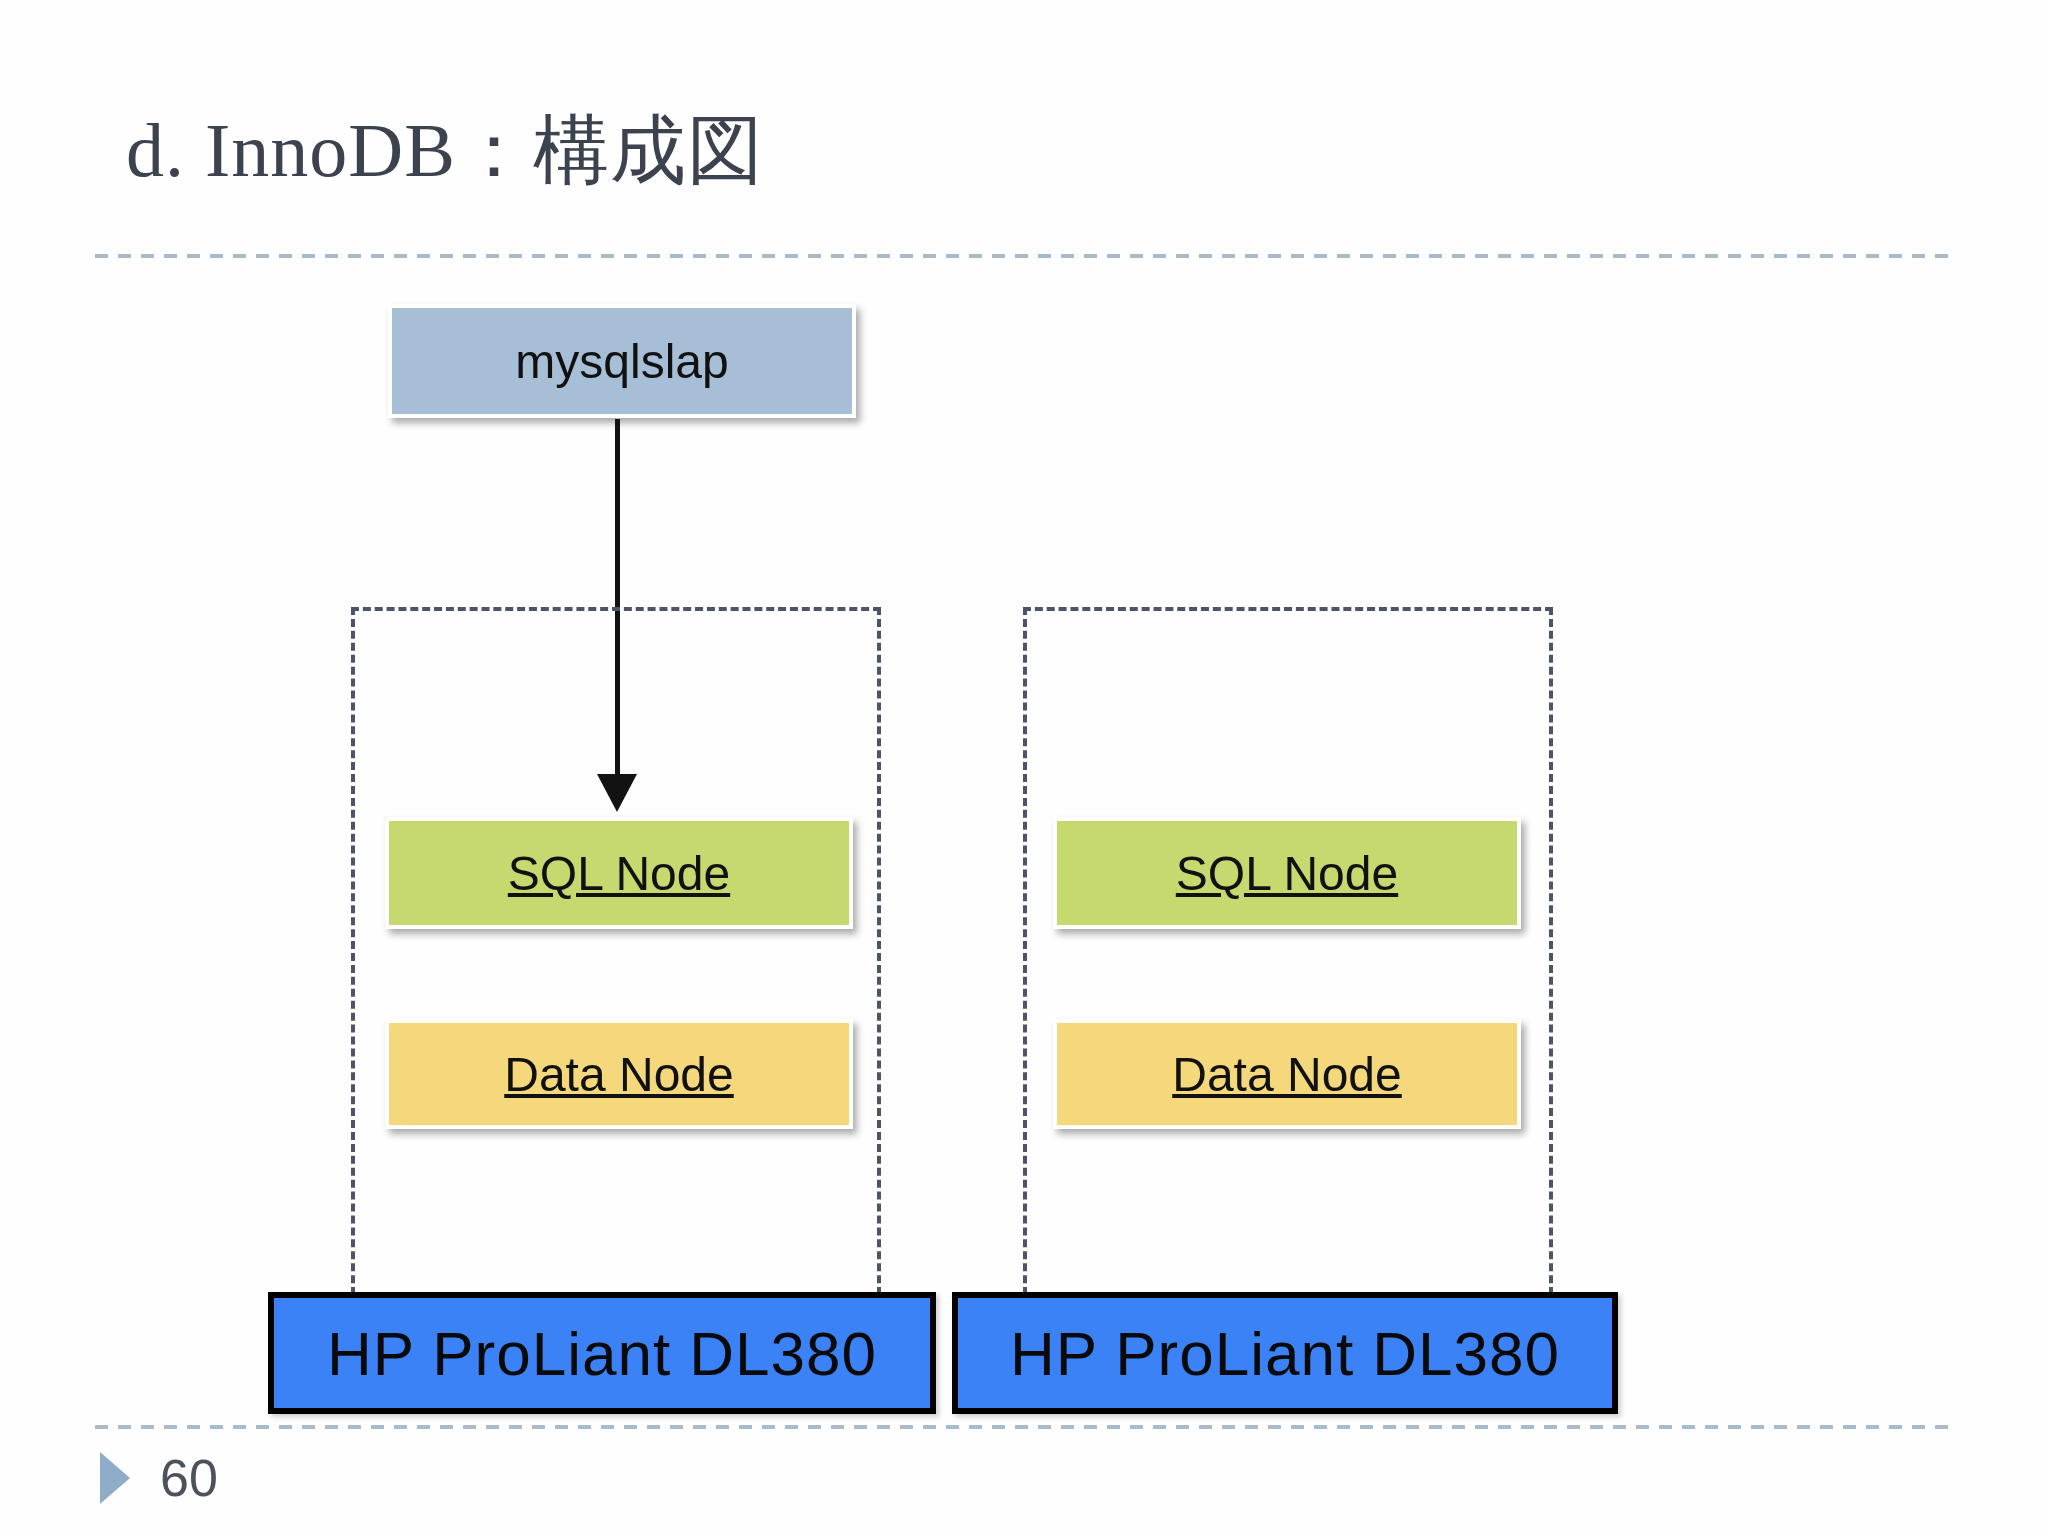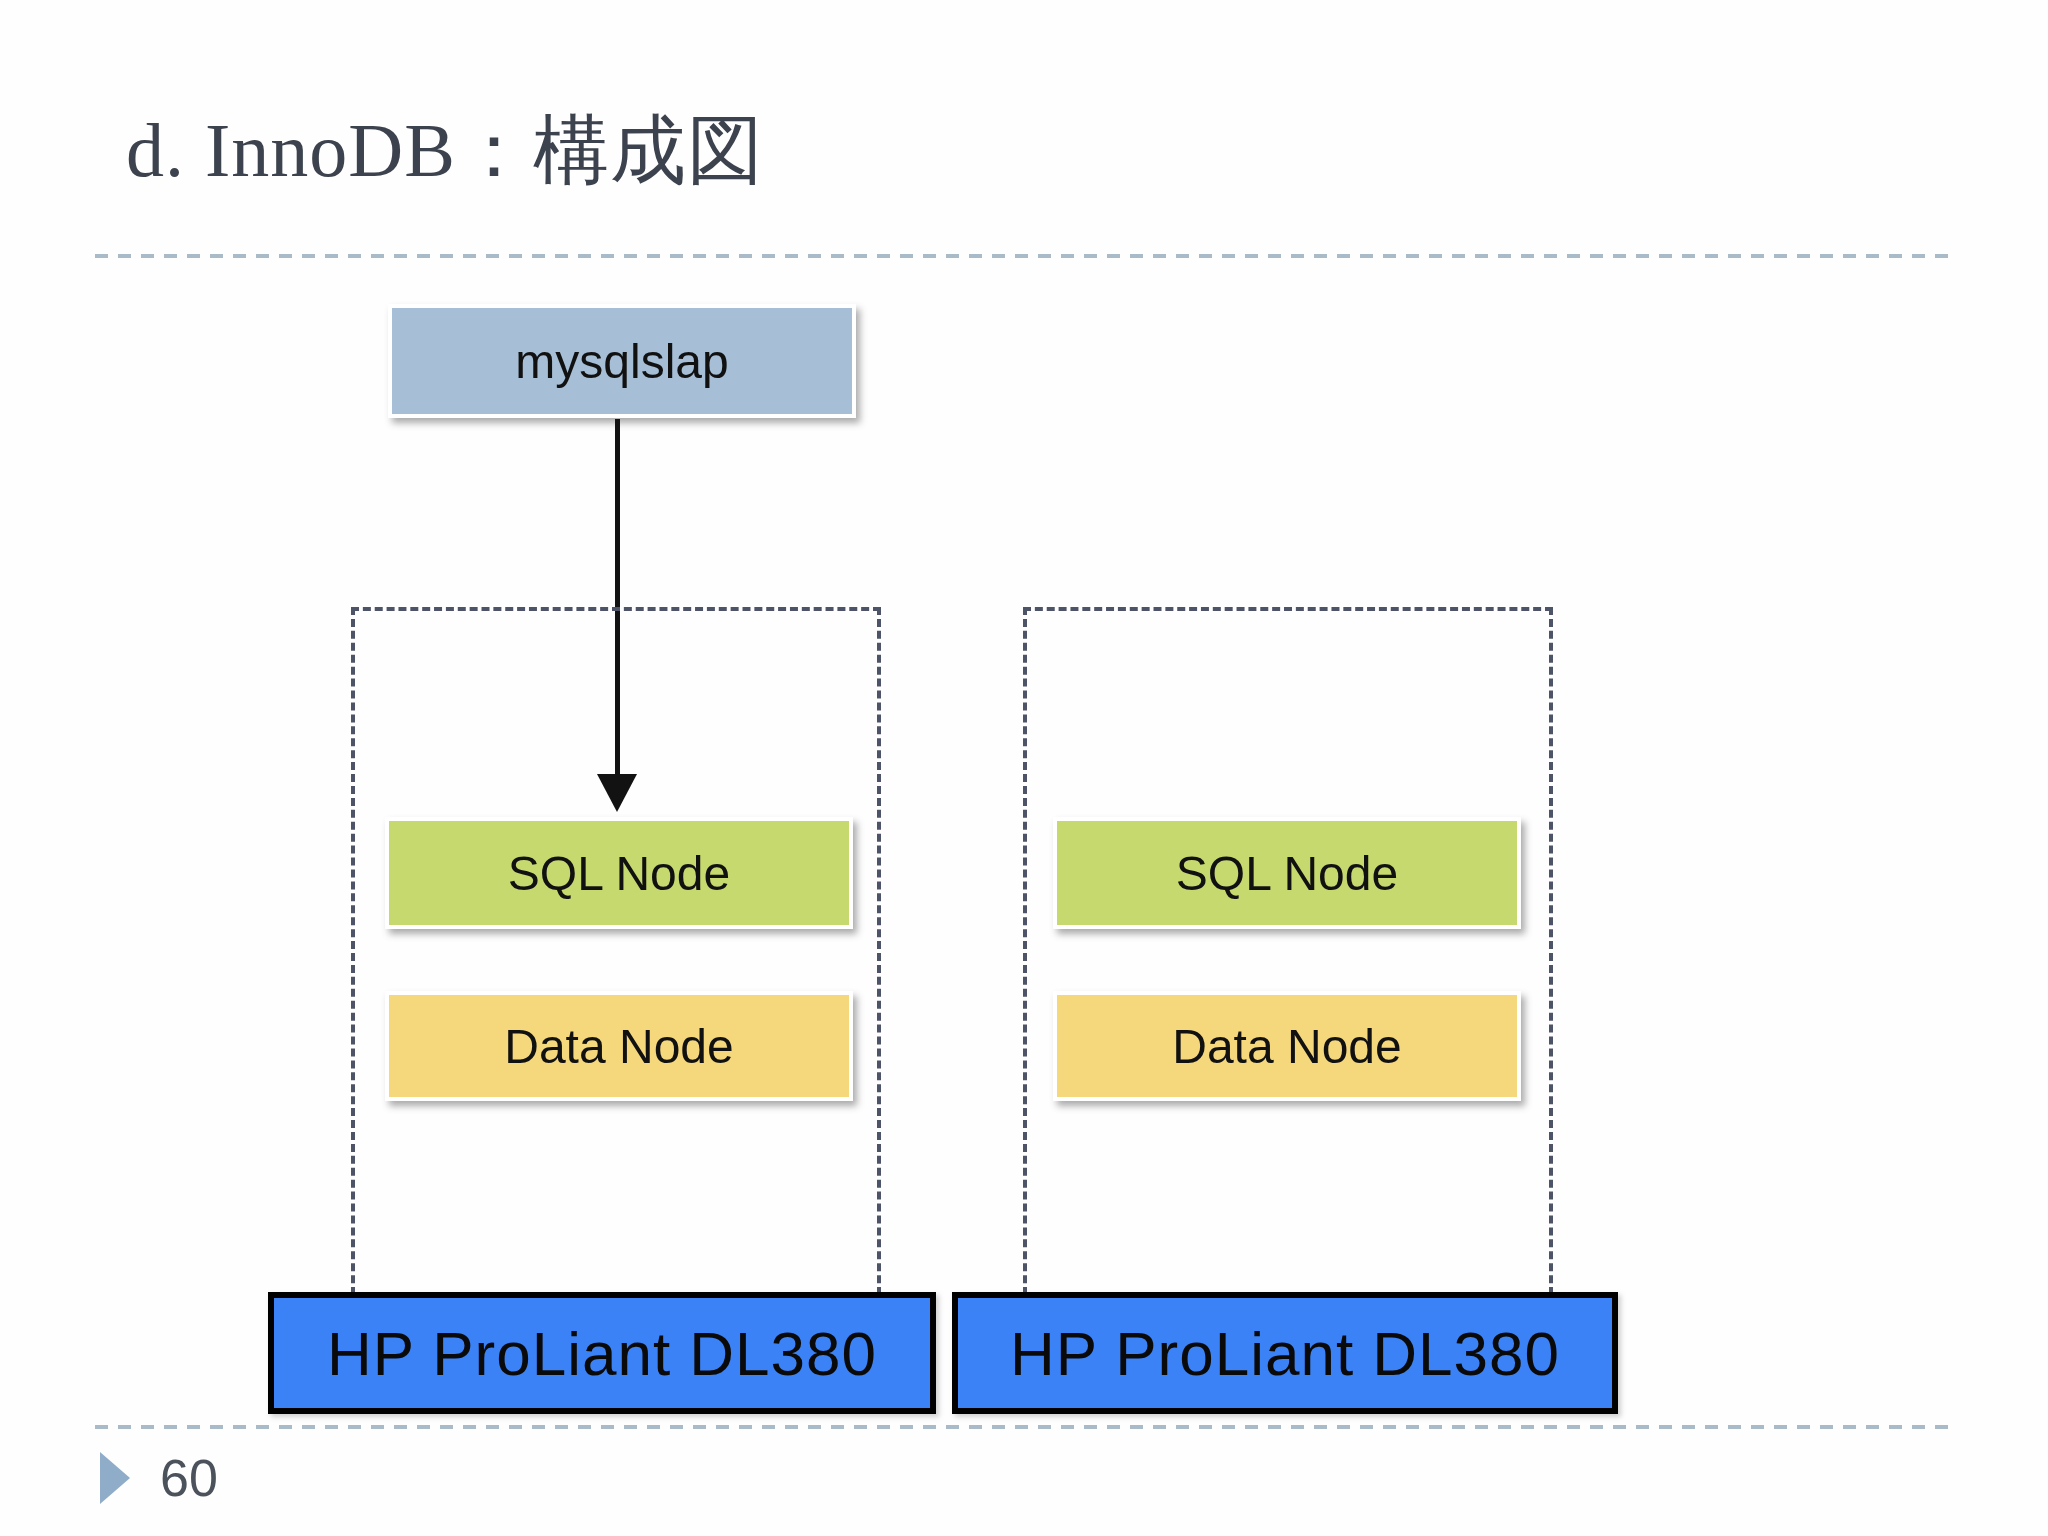--- a/index.html
+++ b/index.html
@@ -70,25 +70,25 @@
   .host-group.left  { left:268px; width:668px; }
   .host-group.right { left:952px; width:666px; }
 
   .server-boundary {
     position:absolute; top:0; width:530px; height:700px;
     border:4px dashed var(--container-border);
   }
   .host-group.left  .server-boundary { left:83px; }
   .host-group.right .server-boundary { left:71px; }
 
-  .host-group .node-box { width:468px; height:112px; }
+  .host-group .node-box { width:468px; height:112px;text-decoration:underline; }
   .host-group.left  .node-box { left:117px; }
   .host-group.right .node-box { left:101px; }
   .node-box.sql-box  { top:210px; }
-  .node-box.data-box { top:384px; height:110px; }
+  .node-box.data-box { top:412px; height:110px; }
 
   .machine-box {
     position:absolute; left:0; top:685px; width:100%; height:122px;
     background:#3b82f6;
     border:6px solid #000000;
     display:flex; align-items:center; justify-content:center;
     font-size:62px; font-weight:400; letter-spacing:1px;
     color:#0a0a0a;
     box-shadow:3px 3px 5px rgba(120,120,120,0.35);
     white-space:nowrap;

